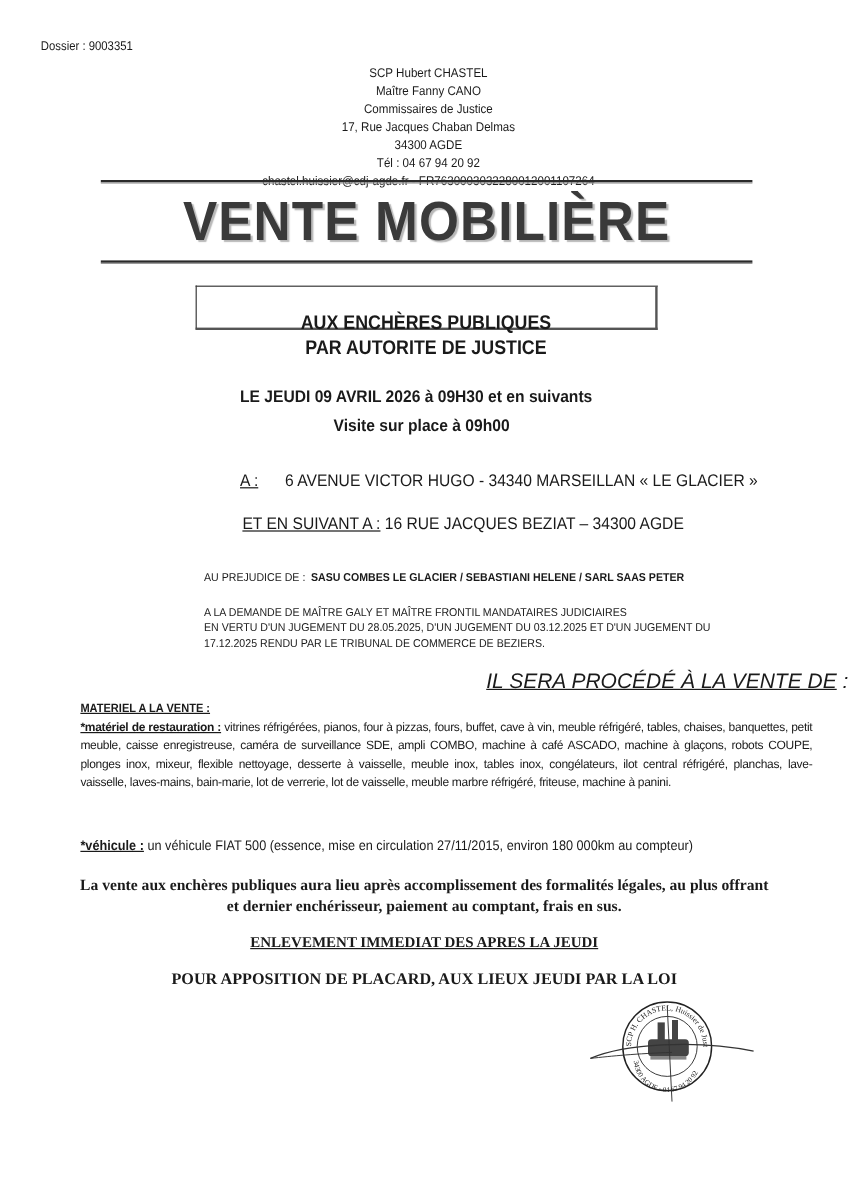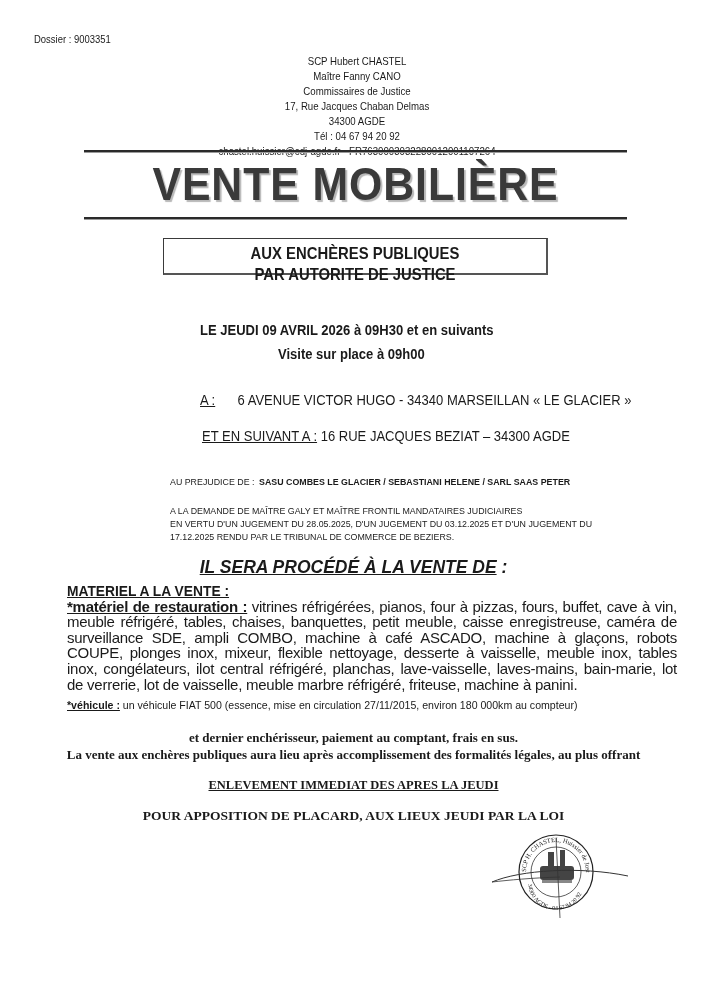--- a/index.html
+++ b/index.html
@@ -26,21 +26,21 @@
     left: 84px; top: 152px; width: 543px; text-align: center;
     font-size: 46px; font-weight: bold; line-height: 64px;
     color: #3a3a3a; letter-spacing: 1px;
     text-shadow: 2px 2px 1px #b8b8b8;
     transform: scaleX(0.93);
   }
   .auction-box {
     left: 163px; top: 238px; width: 385px; height: 37px;
     border: 1px solid #3a3a3a; border-right: 2px solid #555; border-bottom: 2px solid #555;
     box-sizing: border-box; text-align: center;
-    font-size: 16.5px; font-weight: bold; line-height: 21px; padding-top: 4px;
+    font-size: 16.5px; font-weight: bold; line-height: 21px; padding-top: 20px;
   }
   .auction-box div { transform: scaleX(0.9); }
   .date-line {
     left: 200px; top: 322px; font-size: 14px; font-weight: bold; white-space: nowrap;
     transform: scaleX(0.93); transform-origin: left top;
   }
   .visit-line {
     left: 278px; top: 346px; font-size: 14px; font-weight: bold; white-space: nowrap;
     transform: scaleX(0.93); transform-origin: left top;
   }
@@ -48,27 +48,27 @@
   .addr1 .lbl { text-decoration: underline; margin-right: 24px; }
   .addr2 { left: 202px; top: 428px; font-size: 14px; white-space: nowrap; transform: scaleX(0.93); transform-origin: left top; }
   .addr2 .lbl { text-decoration: underline; }
   .prejudice { left: 170px; top: 476px; font-size: 9.5px; white-space: nowrap; transform: scaleX(0.93); transform-origin: left top; }
   .prejudice b { font-weight: bold; margin-left: 5px; }
   .demande {
     left: 170px; top: 504px; font-size: 9.5px; line-height: 13px; white-space: nowrap;
     transform: scaleX(0.93); transform-origin: left top;
   }
   .vente-de {
-    left: 0; top: 557px; width: 707px; text-align: center;
-    font-size: 17.5px; font-weight: bold; font-style: italic;
+    left: 0; top: 557px; width: 707px; text-align: right;
+    font-size: 17.5px; font-weight: normal; font-style: italic;
   }
   .vente-de span { text-decoration: underline; }
   .materiel {
     left: 67px; top: 583px; width: 610px;
-    font-size: 15px; line-height: 15.6px;
+    font-size: 10px; line-height: 15.6px;
   }
   .materiel .head { font-weight: bold; text-decoration: underline; transform: scaleX(0.92); transform-origin: left top; }
   .materiel .para { text-align: justify; letter-spacing: -0.25px; }
   .materiel .para b { text-decoration: underline; }
   .vehicule {
     left: 67px; top: 699px; font-size: 11.5px; white-space: nowrap;
     transform: scaleX(0.92); transform-origin: left top;
   }
   .vehicule b { text-decoration: underline; }
   .conditions {
@@ -139,22 +139,22 @@
   <div class="para">
     <b>*matériel de restauration :</b><span> vitrines réfrigérées, pianos, four à pizzas, fours, buffet, cave à vin, meuble réfrigéré, tables, chaises, banquettes, petit meuble, caisse enregistreuse, caméra de surveillance SDE, ampli COMBO, machine à café ASCADO, machine à glaçons, robots COUPE, plonges inox, mixeur, flexible nettoyage, desserte à vaisselle, meuble inox, tables inox, congélateurs, ilot central réfrigéré, planchas, lave-vaisselle, laves-mains, bain-marie, lot de verrerie, lot de vaisselle, meuble marbre réfrigéré, friteuse, machine à panini.</span>
   </div>
 </div>
 
 <div class="abs vehicule">
   <b>*véhicule :</b><span> un véhicule FIAT 500 (essence, mise en circulation 27/11/2015, environ 180 000km au compteur)</span>
 </div>
 
 <div class="abs conditions">
+  <div>La vente aux enchères publiques aura lieu après accomplissement des formalités légales, au plus offrant</div>
   <div>et dernier enchérisseur, paiement au comptant, frais en sus.</div>
-  <div>La vente aux enchères publiques aura lieu après accomplissement des formalités légales, au plus offrant</div>
 </div>
 
 <div class="abs enlevement">
   <span>ENLEVEMENT IMMEDIAT DES APRES LA JEUDI</span>
 </div>
 
 <div class="abs placard">POUR APPOSITION DE PLACARD, AUX LIEUX JEUDI PAR LA LOI</div>
 
 <div class="abs stamp">
   <svg width="140" height="90" viewBox="0 0 140 90">

